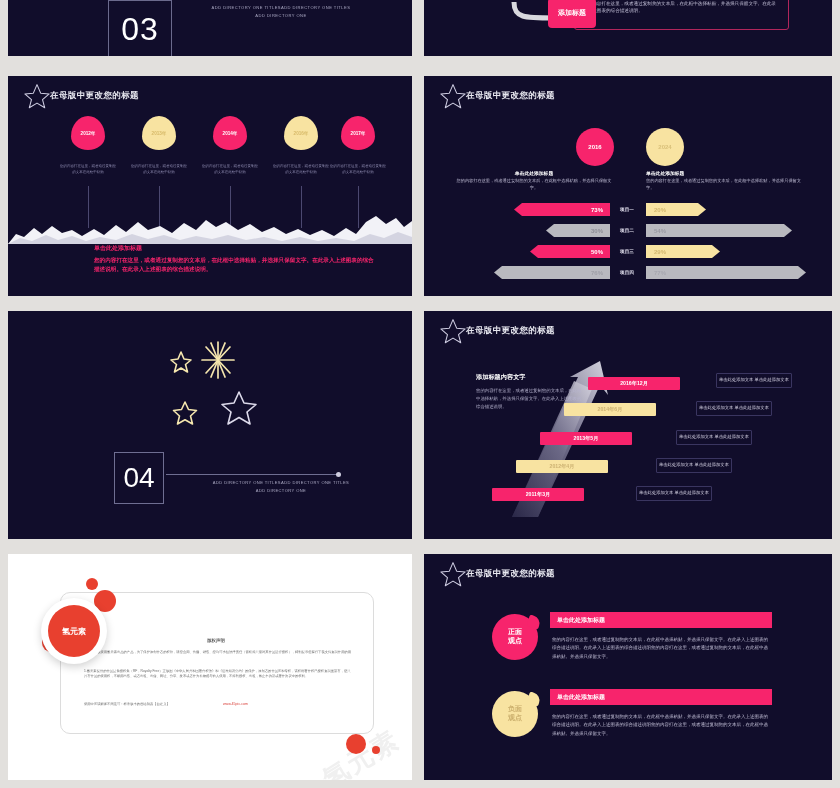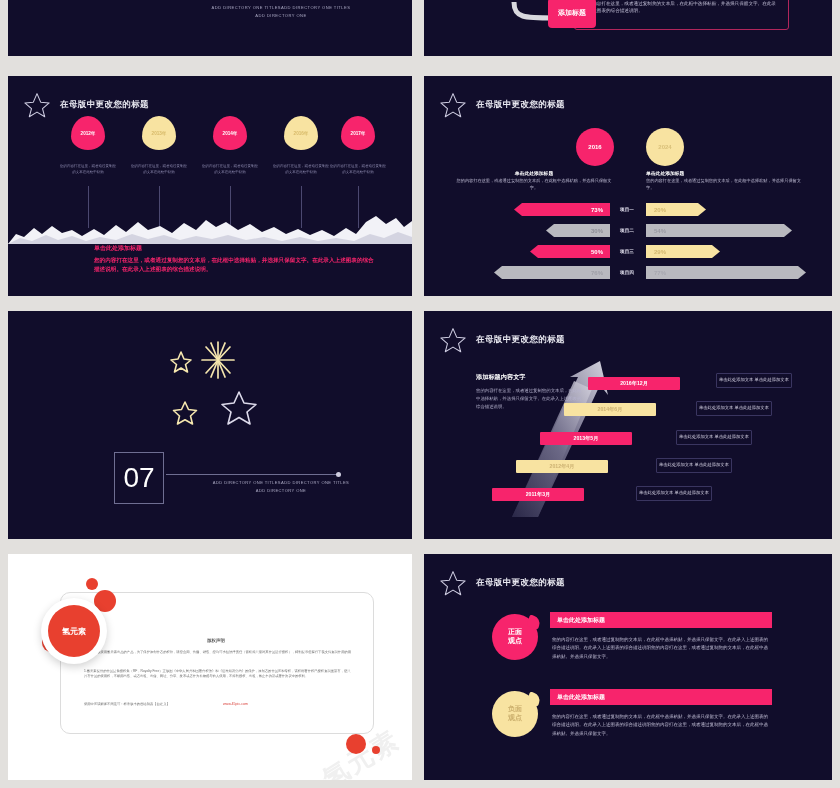--- a/index.html
+++ b/index.html
@@ -10,21 +10,21 @@
     overflow:hidden;
   }
   .page{position:relative;width:840px;height:788px;background:#e2e0dd;}
 
   
   .slide{position:absolute;background:#0f0c29;overflow:hidden;}
   .slide.dark{background:#110d2b;}
   .slide.white{background:#ffffff;}
 
   
-  .hdr{position:absolute;left:16px;top:16px;display:flex;align-items:center;gap:10px;}
+  .hdr{position:absolute;left:16px;top:7px;display:flex;align-items:center;gap:0;}
   .hdr .star{width:26px;height:26px;flex:0 0 26px;}
   .hdr .ttl{color:#e8e8f0;font-size:8.5px;font-weight:700;letter-spacing:.4px;white-space:nowrap;}
   .tiny2{font-size:4.6px;line-height:1.6;color:#c9c6dd;}
 
   
   #s1{left:8px;top:-48px;width:404px;height:104px;}
   #s1 .numbox{position:absolute;left:100px;top:48px;width:62px;height:56px;border:1px solid #6b6a8d;
     display:flex;align-items:center;justify-content:center;}
   #s1 .num{color:#fff;font-size:32px;font-weight:400;letter-spacing:1px;line-height:1;}
   #s1 .capwrap{position:absolute;left:178px;top:52px;width:190px;text-align:center;}
@@ -115,20 +115,23 @@
   .hbar{position:absolute;height:16px;background:#f7246c;display:flex;align-items:center;padding-left:7px;box-sizing:border-box;}
   .hbar span{color:#fff;font-size:6px;font-weight:700;}
   .pbody{position:absolute;color:#c6c3da;font-size:4.5px;line-height:1.85;}
 </style>
 </head>
 <body>
 
 <div class="page">
 
   <div class="slide dark" id="s1">
+    <div class="numbox">
+      <div class="num">03</div>
+    </div>
     <div class="capwrap">
       <div class="cap">ADD DIRECTORY ONE TITLESADD DIRECTORY ONE TITLES</div>
       <div class="cap">ADD DIRECTORY ONE</div>
     </div>
   </div>
 
   <div class="slide dark" id="s2">
     <svg class="arrow" viewBox="0 0 66 26">
       <path d="M4 4 C4 20, 14 20, 44 20" stroke="#d8d8de" stroke-width="5" fill="none"></path>
       <path d="M40 12 L56 20 L40 28 Z" fill="#d8d8de"></path>
@@ -288,21 +291,21 @@
       </g>
     </svg>
     <svg class="doodle" style="left:163px;top:88px;width:28px;height:28px;" viewBox="0 0 28 28">
       <path d="M14 3 L17.5 10.5 L25.5 11.5 L19.5 17 L21.5 25 L14 20.8 L6.5 25 L8.5 17 L2.5 11.5 L10.5 10.5 Z" fill="none" stroke="#f5e6ae" stroke-width="1.6" stroke-linejoin="round"></path>
     </svg>
     <svg class="doodle" style="left:212px;top:78px;width:38px;height:38px;" viewBox="0 0 38 38">
       <path d="M19 3 L24 14 L36 15.5 L27 23 L30 35 L19 28.5 L8 35 L11 23 L2 15.5 L14 14 Z" fill="none" stroke="#dcd9ea" stroke-width="1.6" stroke-linejoin="round"></path>
     </svg>
 
     <div class="numbox">
-      <div class="num">07</div>
+      <div class="num">04</div>
     </div>
     <div class="rule"></div>
     <div class="ms">
       <div>ADD DIRECTORY ONE TITLESADD DIRECTORY ONE TITLES</div>
       <div>ADD DIRECTORY ONE</div>
     </div>
   </div>
 
   <div class="slide dark" id="s6">
     <div class="hdr">

